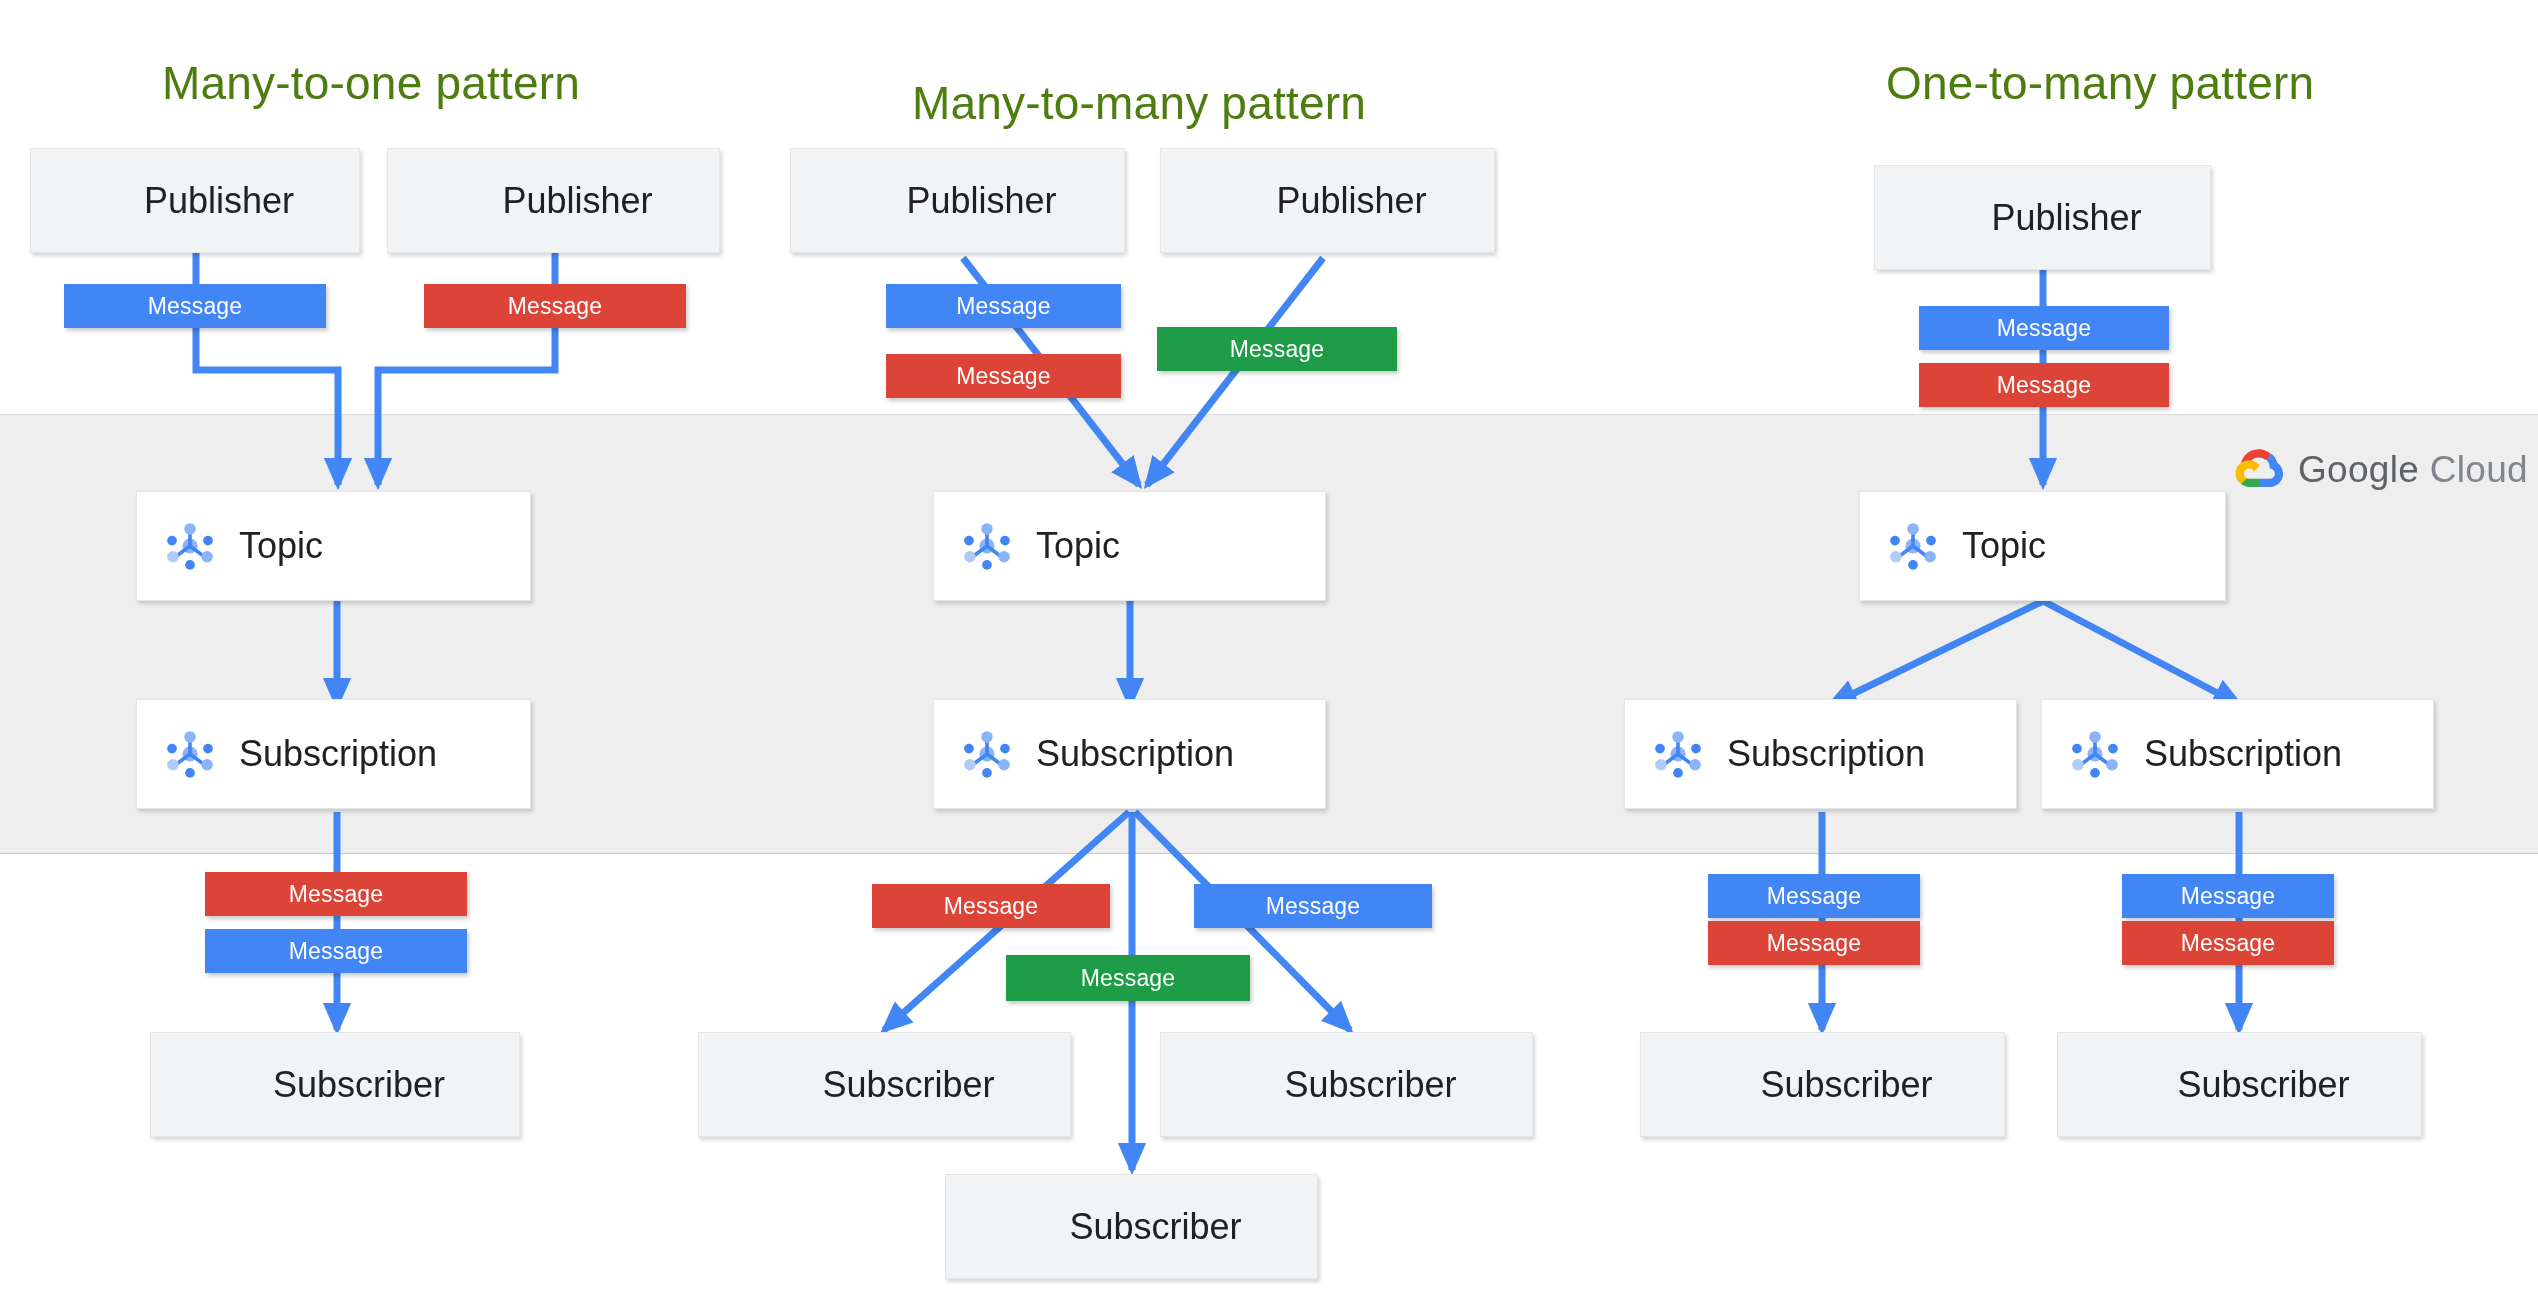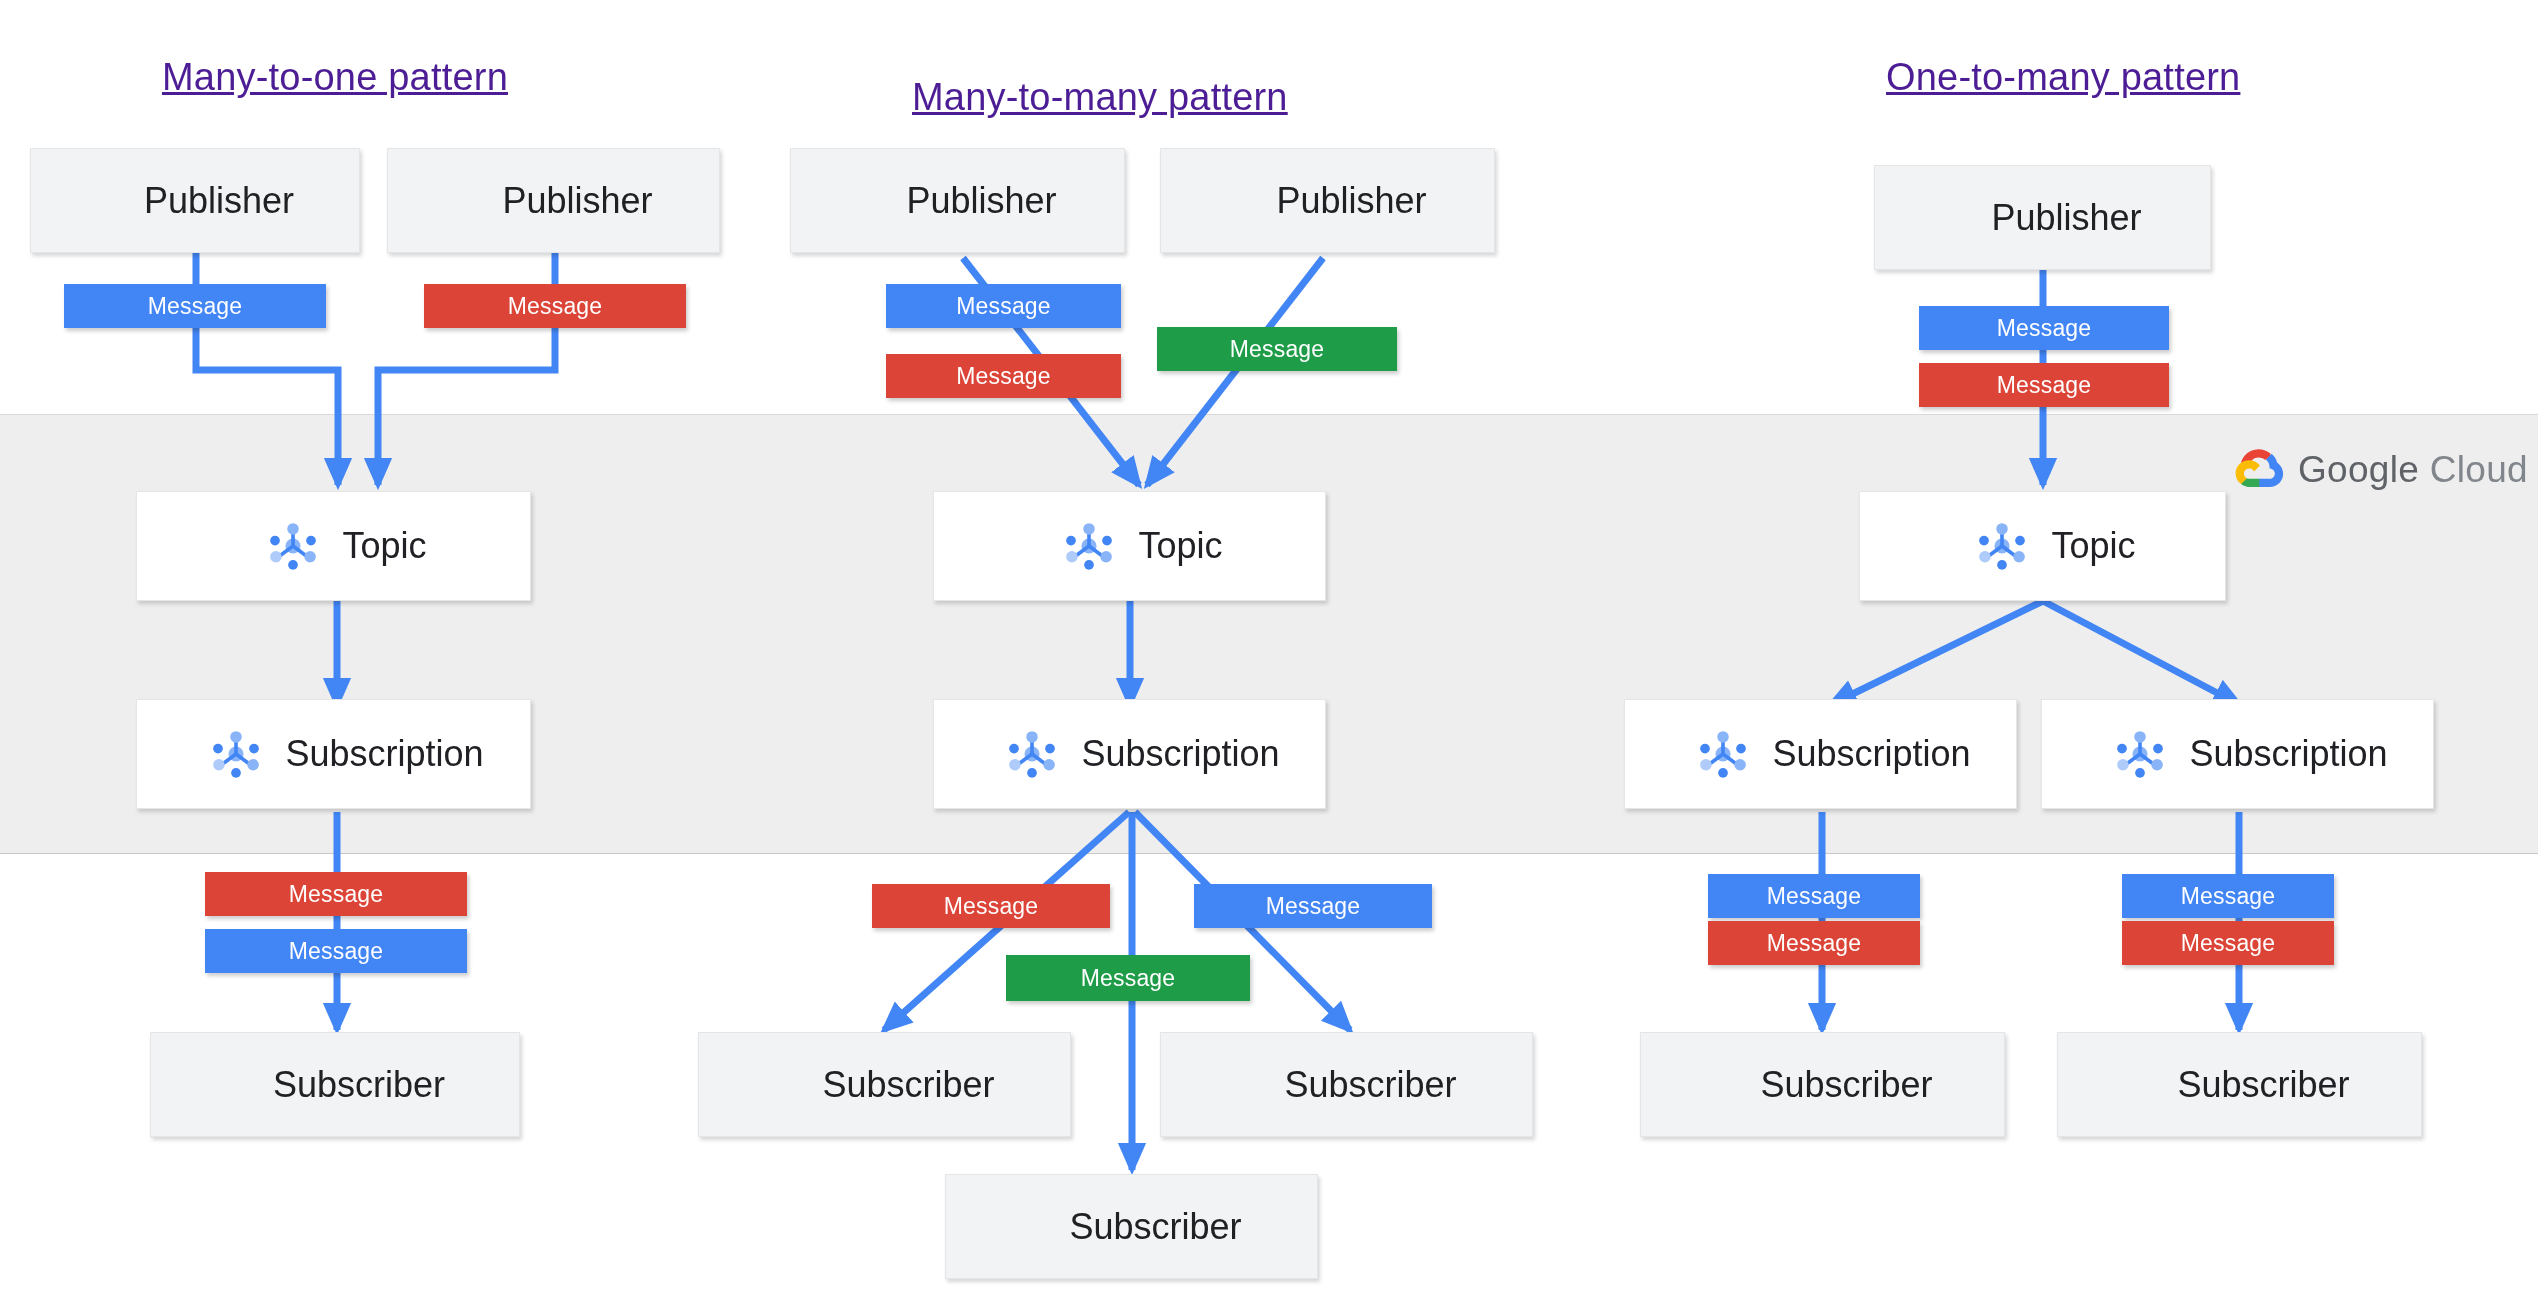--- a/index.html
+++ b/index.html
@@ -29,25 +29,24 @@
     position: absolute;
     left: 0;
     top: 0;
     width: 2538px;
     height: 1305px;
     pointer-events: none;
   }
   
   .section-title {
     position: absolute;
-    font-size: 38px;
-    color: #4c1d95;
+    font-size: 46px;
+    color: #4d7c0f;
     white-space: nowrap;
     letter-spacing: 0.2px;
-    text-decoration: underline;
   }
   
   .node {
     position: absolute;
     box-sizing: border-box;
     display: flex;
     align-items: center;
     justify-content: center;
     font-size: 36px;
     color: #202124;
@@ -56,21 +55,21 @@
     white-space: nowrap;
     padding-left: 48px;
   }
   .node.endpoint {
     background: #f1f3f4;
     border-color: #e3e5e6;
   }
   .node.pubsub {
     background: #ffffff;
     border-color: #e6e6e6;
-    justify-content: center;
+    justify-content: flex-start;
     padding-left: 26px;
     gap: 22px;
   }
   .node.pubsub .node-label { line-height: 1; }
   
   .ps-icon {
     flex: 0 0 auto;
     width: 54px;
     height: 54px;
     display: block;

